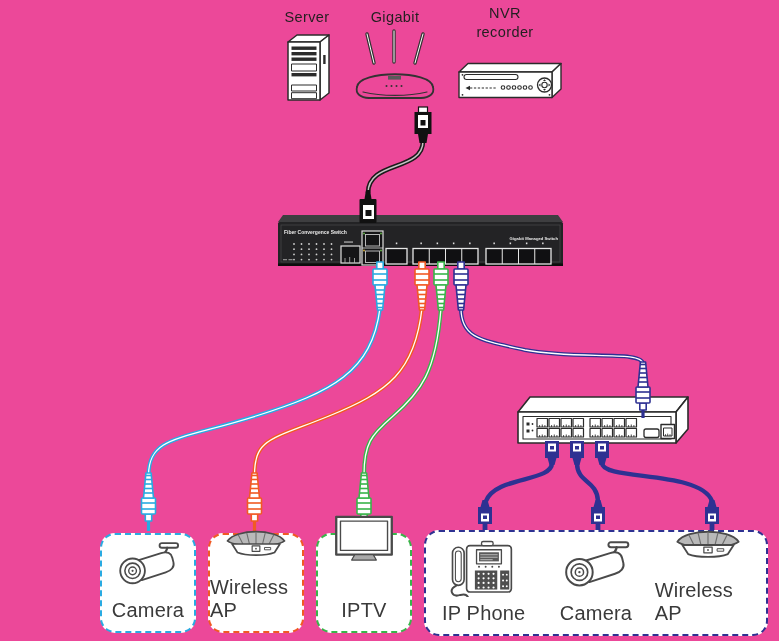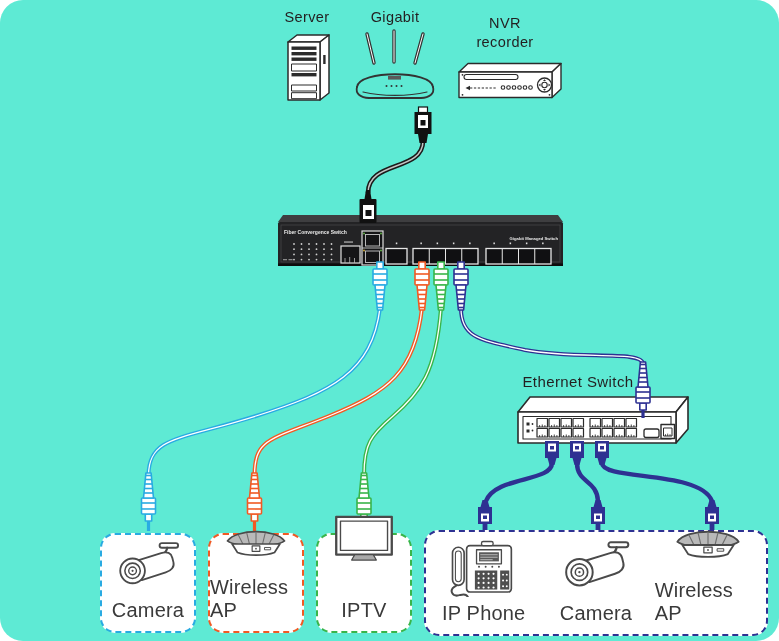--- a/index.html
+++ b/index.html
@@ -1,36 +1,36 @@
 <!DOCTYPE html>
 <html><head>
 <meta charset="utf-8">
 <style>
   html,body{margin:0;padding:0;background:#fff;}
-  .stage{position:relative;width:779px;height:641px;background:#5eead4;overflow:hidden;
-         font-family:"Liberation Sans",sans-serif;border-radius:23px;}
+  .stage{position:relative;width:779px;height:641px;background:#ec4899;overflow:hidden;
+         font-family:"Liberation Sans",sans-serif;}
   svg{display:block;}
   .layer{position:absolute;left:0;top:0;}
   .toplbl{position:absolute;text-align:center;font-size:14.5px;letter-spacing:.4px;
           color:#231f20;line-height:19px;}
   .boxlbl{font-size:20px;color:#3a3a3a;letter-spacing:.2px;}
   .epbox{position:absolute;border-radius:15px;display:flex;flex-direction:column;
          align-items:center;justify-content:flex-end;padding-bottom:9px;gap:5px;
          box-sizing:border-box;background:#fff;}
   .epbox svg{flex:0 0 auto;}
   #box-camera1{left:100px;top:533px;width:96px;height:100px;border:2px dashed #29ABE2;}
   #box-ap1{left:208px;top:533px;width:96px;height:100px;border:2px dashed #F15A24;}
   #box-iptv{left:316px;top:533px;width:96px;height:100px;border:2px dashed #39B54A;gap:32px;}
   #box-eth{left:424px;top:530px;width:344px;height:106px;border:2px dashed #2E3192;
            flex-direction:row;justify-content:flex-end;align-items:flex-end;
            padding:0 4px 9px 4px;}
   .ethitem{display:flex;flex-direction:column;align-items:center;gap:5px;width:112px;}
   #lbl-server{left:257px;top:8px;width:100px;}
   #lbl-router{left:345px;top:8px;width:100px;}
-  #lbl-nvr{left:460px;top:14px;width:90px;}
+  #lbl-nvr{left:460px;top:4px;width:90px;}
   #lbl-ethsw{left:505px;top:372px;width:146px;font-size:15px;}
   .fswtext{fill:#e9e9e9;font-family:"Liberation Sans",sans-serif;font-weight:bold;}
 </style>
 </head>
 <body>
 
 <div class="stage">
 
 <svg class="layer" width="779" height="641" viewBox="0 0 779 641">
   <defs>
@@ -363,21 +363,20 @@
       <rect x="7" y="10" width="14" height="46" rx="7"></rect>
       <rect x="10.5" y="14.5" width="7" height="37" rx="3.5" stroke-width="1.3"></rect>
       <path d="M12,56 q-8,4 -5.5,9 q2.5,5 10,2.5 q7,-2 9,2.5" fill="none" stroke-width="2.4"></path>
     </g>
   </defs>
 </svg>
 
 <div class="toplbl" id="lbl-server">Server</div>
 <div class="toplbl" id="lbl-router">Gigabit</div>
 <div class="toplbl" id="lbl-nvr">NVR recorder</div>
-<div class="toplbl" id="lbl-ethsw">Ethernet Switch</div>
 
 <div class="epbox" id="box-camera1">
   <svg width="82" height="54" viewBox="0 0 90 70">
         <use href="#icon-camera"></use>
       </svg>
   <div class="boxlbl">Camera</div>
 </div>
 
 <div class="epbox" id="box-ap1">
   <svg width="82" height="54" viewBox="0 0 90 70">

